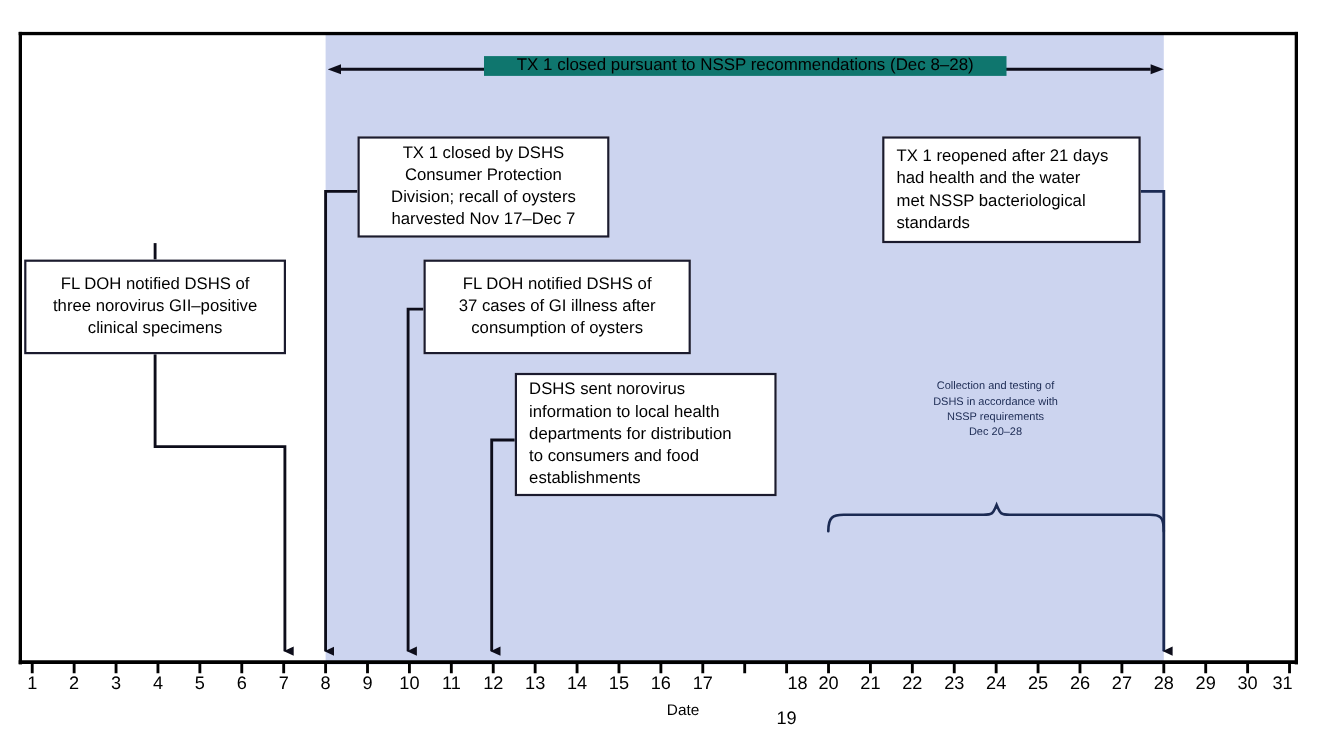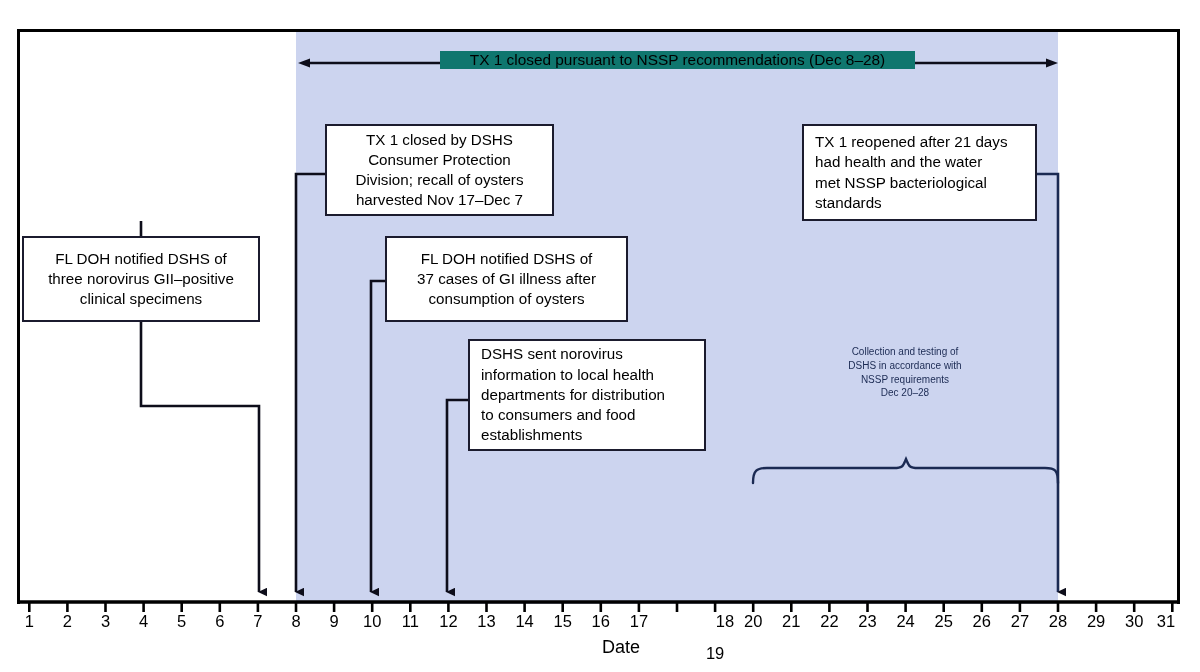--- a/index.html
+++ b/index.html
@@ -107,21 +107,21 @@
     transform:translateX(-50%);
     font-size:16.5px;
     color:#000;
     text-align:center;
   }
   #axis-title{
     position:absolute;
     left:0; top:637px;
     width:1200px;
     text-align:center;
-    font-size:18px;
+    font-size:14px;
     color:#000;
     z-index:6;
   }
   #axis-title span{position:relative; left:21px;}
 </style>
 </head>
 <body>
 
 <div id="stage">
 

